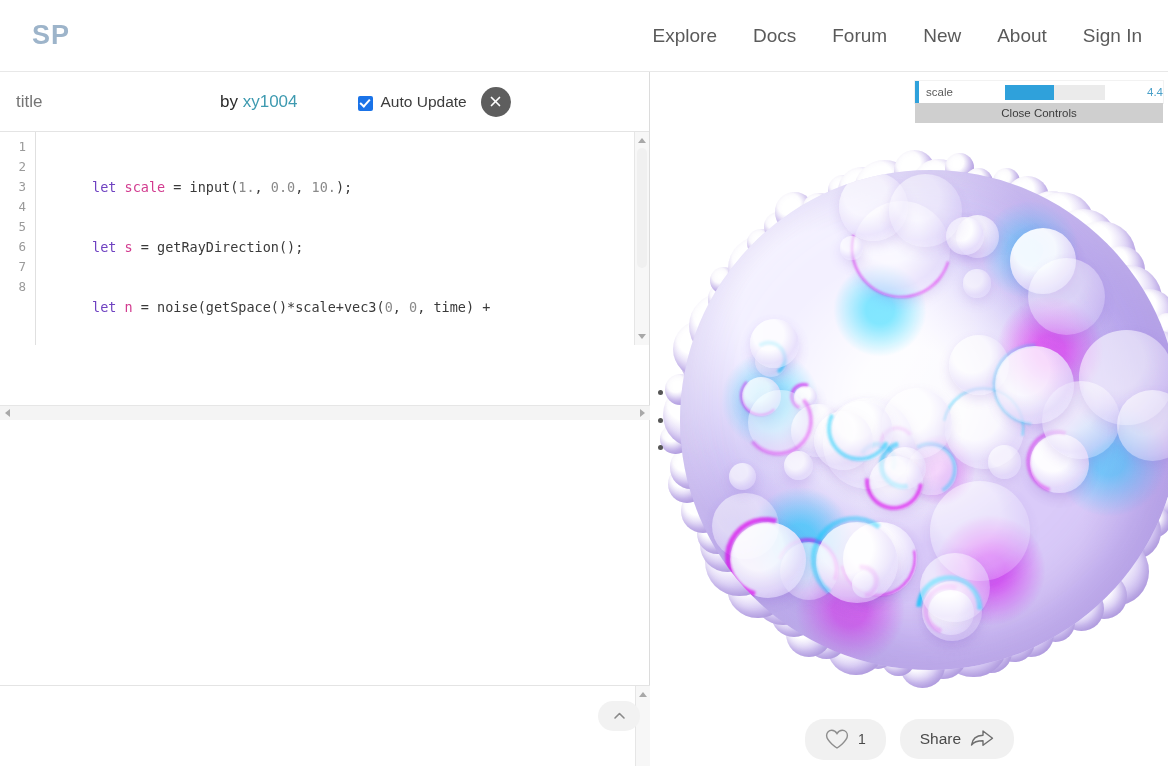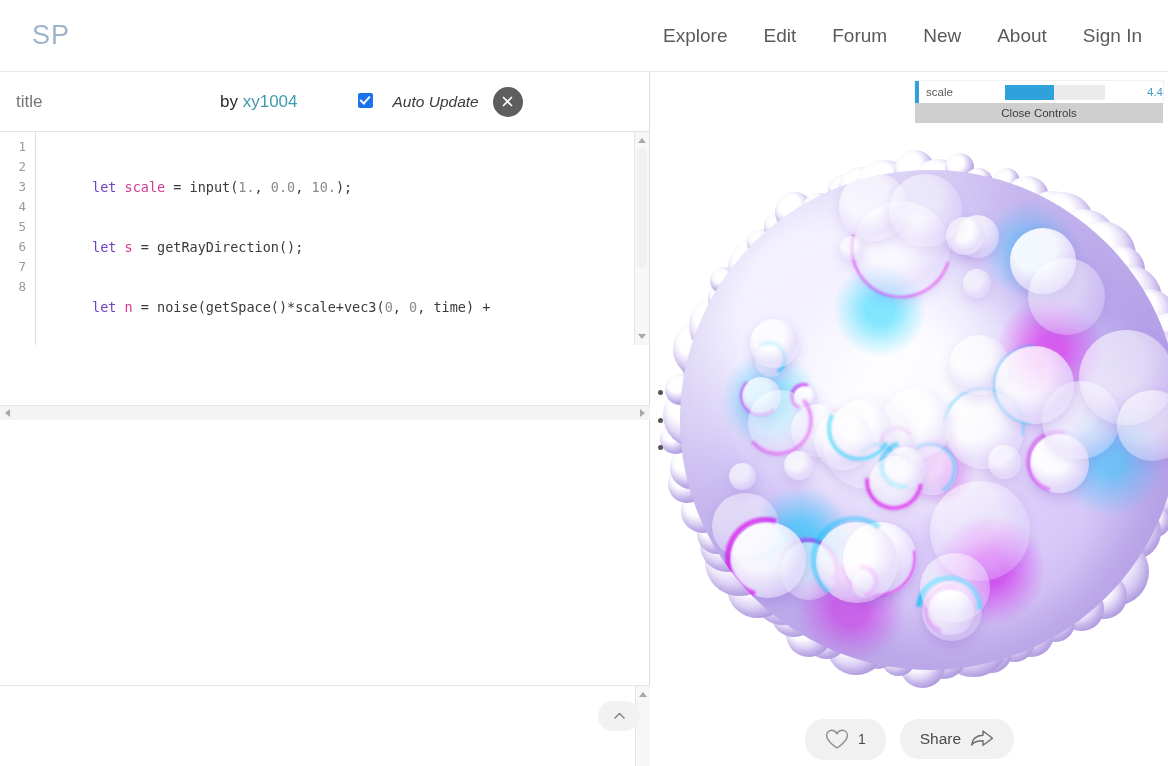--- a/index.html
+++ b/index.html
@@ -16,21 +16,21 @@
     width: 1168px; height: 72px;
     background: #ffffff;
     border-bottom: 1px solid #e8e8e8;
     display: flex; align-items: center;
   }
   #logo {
     margin-left: 32px;
     font-size: 27px;
     letter-spacing: 1px;
     color: #9db4ca;
-    font-weight: 400;
+    font-weight: 700;
     cursor: pointer;
   }
   #navlinks {
     margin-left: auto; margin-right: 26px;
     display: flex; align-items: center; gap: 36px;
   }
   .navlink {
     font-size: 19px;
     color: #5a5a5a;
     cursor: pointer;
@@ -59,24 +59,23 @@
     background: transparent;
     font-family: "Liberation Sans", sans-serif;
   }
   #byline {
     font-size: 17px; color: #2b2b2b;
     margin-left: 24px;
     white-space: nowrap;
   }
   #byline .author { color: #3e9ab0; }
   #autoupdate-wrap {
-    display: flex; align-items: flex-start; gap: 20px;
+    display: flex; align-items: flex-end; gap: 8px;
     margin-left: 60px;
     cursor: pointer;
-    font-style: italic;
   }
   #autoupdate-box {
     width: 15px; height: 15px;
     background: #1a73e8;
     border-radius: 2px;
     position: relative;
     flex: none;
   }
   #autoupdate-box:after {
     content: "";
@@ -336,21 +335,21 @@
   }
   #likecount { font-size: 14px; color: #4a4a4a; }
 </style>
 </head>
 <body>
 
 <div id="topnav">
   <div id="logo">SP</div>
   <div id="navlinks">
     <div class="navlink">Explore</div>
-    <div class="navlink">Edit</div>
+    <div class="navlink">Docs</div>
     <div class="navlink">Forum</div>
     <div class="navlink">New</div>
     <div class="navlink">About</div>
     <div class="navlink">Sign In</div>
   </div>
 </div>
 
 <div id="leftpane">
 
   <div id="editorbar">

